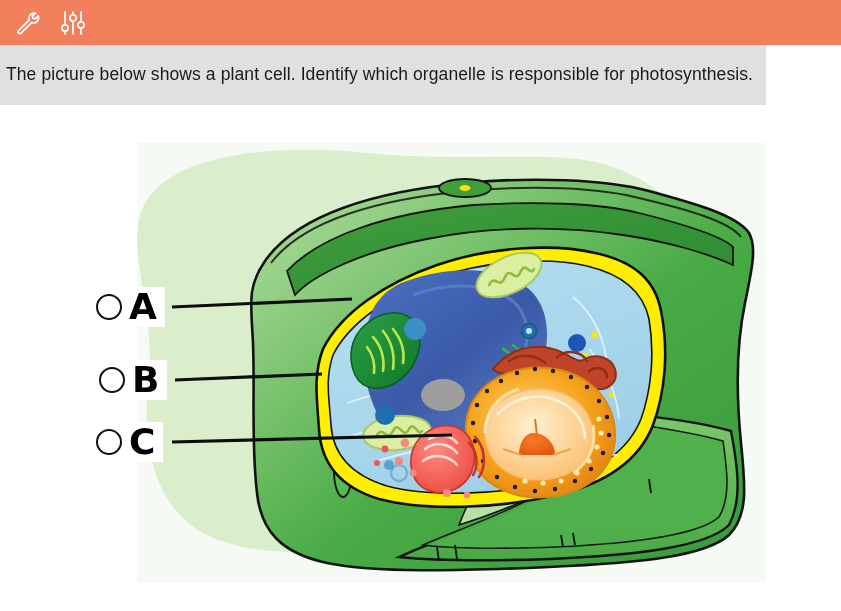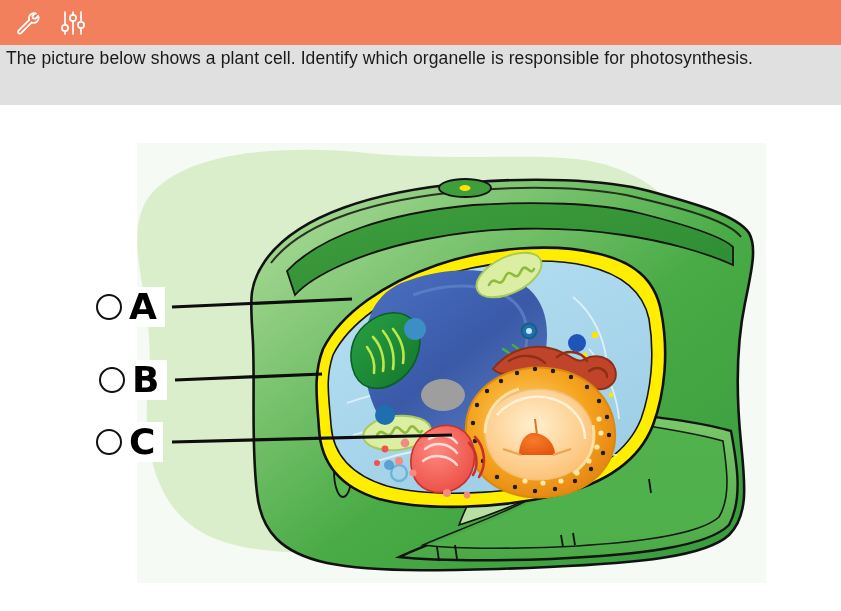--- a/index.html
+++ b/index.html
@@ -24,23 +24,23 @@
     width: 34px; height: 34px;
     display: flex; align-items: center; justify-content: center;
     cursor: pointer;
   }
   .tool-btn svg { display: block; }
   .tool-gap { width: 12px; }
 
   
   .question-band {
     position: absolute; left: 0; top: 45px;
-    width: 841px; height: 60px;
+    width: 766px; height: 60px;
     background: #e0e0e0;
-    padding: 0 8px 0 6px;
+    padding: 16px 8px 0 6px;
   }
   .question-text {
     font-size: 17.5px;
     line-height: 26px;
     color: #1a1a1a;
     letter-spacing: 0.1px;
   }
 
   
   .content { position: absolute; left: 0; top: 105px; width: 841px; height: 506px; background: #fff; }

